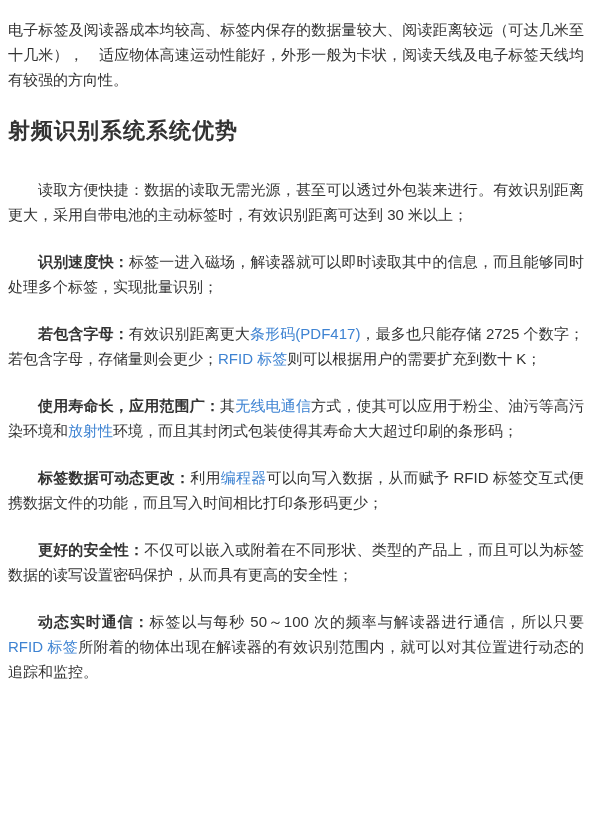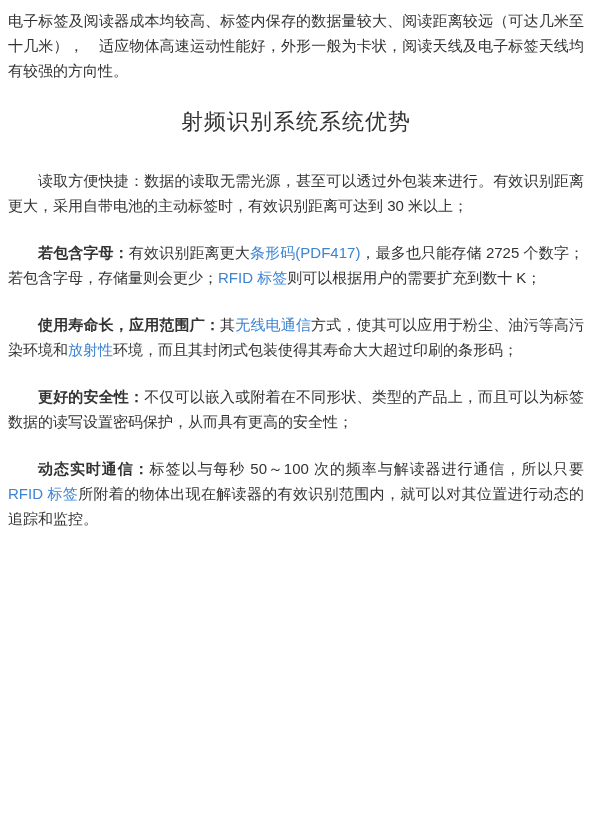--- a/index.html
+++ b/index.html
@@ -16,45 +16,47 @@
     background: var(--bg-color);
     font-family: "Liberation Sans", "DejaVu Sans", sans-serif;
   }
   .doc {
     padding: 4px 16px 0 8px;
     color: var(--text-color);
     font-size: 15px;
     line-height: 25px;
     text-align: justify;
   }
-  .doc > :first-child { margin-top: 4px; }
+  .doc > :first-child { margin-top: 13px; }
   .doc p {
     margin: 22px 0;
   }
   .doc p.indent { text-indent: 2em; }
   .doc h1 {
     font-size: 22px;
     line-height: 32px;
-    font-weight: 400;
+    font-weight: 700;
     letter-spacing: 1px;
     color: var(--text-color);
     margin: 23px 0 30px 0;
-    text-align: center;
+    text-align: left;
   }
   .doc a {
     color: var(--link-color);
     text-decoration: none;
     cursor: pointer;
   }
   .doc b { font-weight: 700; }
 </style>
 </head>
 <body>
 
 <div class="doc">
     <p><span>电子标签及阅读器成本均较高、标签内保存的数据量较大、阅读距离较远（可达几米至十几米），　适应物体高速运动性能好，外形一般为卡状，阅读天线及电子标签天线均有较强的方向性。</span></p>
     <h1>射频识别系统系统优势</h1>
     <p class="indent"><span>读取方便快捷：数据的读取无需光源，甚至可以透过外包装来进行。有效识别距离更大，采用自带电池的主动标签时，有效识别距离可达到 30 米以上；</span></p>
+    <p class="indent"><b>识别速度快：</b><span>标签一进入磁场，解读器就可以即时读取其中的信息，而且能够同时处理多个标签，实现批量识别；</span></p>
     <p class="indent"><b>若包含字母：</b><span>有效识别距离更大</span><a href="#">条形码</a><a href="#">(PDF417)</a><span>，最多也只能存储 2725 个数字；若包含字母，存储量则会更少；</span><a href="#">RFID 标签</a><span>则可以根据用户的需要扩充到数十 K；</span></p>
     <p class="indent"><b>使用寿命长，应用范围广：</b><span>其</span><a href="#">无线电通信</a><span>方式，使其可以应用于粉尘、油污等高污染环境和</span><a href="#">放射性</a><span>环境，而且其封闭式包装使得其寿命大大超过印刷的条形码；</span></p>
+    <p class="indent"><b>标签数据可动态更改：</b><span>利用</span><a href="#">编程器</a><span>可以向写入数据，从而赋予 RFID 标签交互式便携数据文件的功能，而且写入时间相比打印条形码更少；</span></p>
     <p class="indent"><b>更好的安全性：</b><span>不仅可以嵌入或附着在不同形状、类型的产品上，而且可以为标签数据的读写设置密码保护，从而具有更高的安全性；</span></p>
     <p class="indent"><b>动态实时通信：</b><span>标签以与每秒 50～100 次的频率与解读器进行通信，所以只要 </span><a href="#">RFID 标签</a><span>所附着的物体出现在解读器的有效识别范围内，就可以对其位置进行动态的追踪和监控。</span></p>
   </div>
 
 </body></html>

